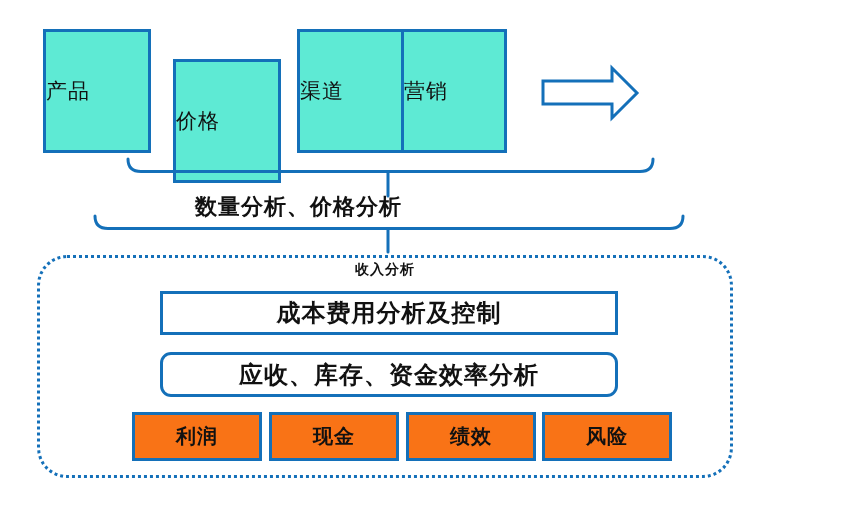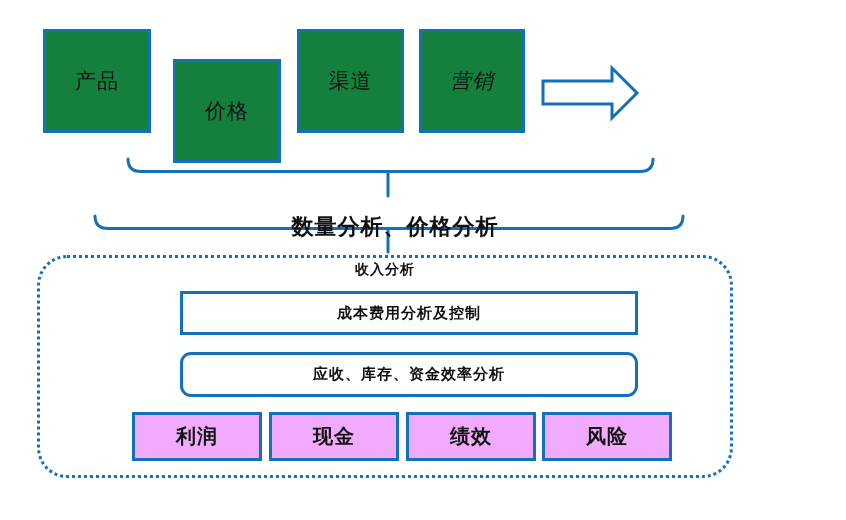--- a/index.html
+++ b/index.html
@@ -9,74 +9,73 @@
     width: 846px;
     height: 520px;
     background: #fff;
     font-family: "DejaVu Serif", "Liberation Serif", serif;
     color: var(--ink);
     overflow: hidden;
   }
   .abs { position: absolute; box-sizing: border-box; }
   .flow-box {
     top: 29px;
-    height: 104px;
+    height: 124px;
     border: 3px solid var(--accent);
-    background: #15803d;
+    background: #5eead4;
     display: flex;
     align-items: center;
-    justify-content: center;
+    justify-content: flex-start;
     font-size: 21px;
     letter-spacing: 1px;
   }
   .svg-layer {
     position: absolute;
     left: 0; top: 0;
     width: 846px; height: 520px;
     pointer-events: none;
   }
   .brace-label {
     left: 195px; top: 192px; width: 400px;
-    text-align: center;
+    text-align: left;
     font-size: 22px;
     font-weight: bold;
     letter-spacing: 1px;
-    margin-top: 20px;
   }
   .revenue-group {
     left: 37px; top: 255px;
     width: 696px; height: 223px;
     border: 3px dotted var(--accent);
     border-radius: 30px;
     background: #fff;
   }
   .revenue-title {
     left: 37px; top: 261px; width: 696px;
     text-align: center;
     font-size: 14px;
     font-weight: bold;
     letter-spacing: 1px;
   }
   .bar {
-    left: 180px; width: 458px;
+    left: 160px; width: 458px;
     border: 3px solid var(--accent);
     background: #fff;
     display: flex;
     align-items: center;
     justify-content: center;
-    font-size: 15px;
+    font-size: 24px;
     font-weight: bold;
     letter-spacing: 1px;
   }
   .bar-cost { top: 291px; height: 44px; }
   .bar-eff  { top: 352px; height: 45px; border-radius: 11px; }
   .chip {
     top: 412px; height: 49px; width: 130px;
     border: 3px solid var(--accent);
-    background: #f0abfc;
+    background: #f97316;
     display: flex;
     align-items: center;
     justify-content: center;
     font-size: 20px;
     font-weight: bold;
     letter-spacing: 1px;
   }
 </style>
 </head>
 <body>
@@ -85,21 +84,21 @@
 
   <div class="abs flow-box" style="left:43px;  width:108px;">
     <span>产品</span>
   </div>
   <div class="abs flow-box" style="left:173px; width:108px;margin-top:30px;">
     <span>价格</span>
   </div>
   <div class="abs flow-box" style="left:297px; width:107px;">
     <span>渠道</span>
   </div>
-  <div class="abs flow-box" style="left:419px; width:106px;font-style:italic;">
+  <div class="abs flow-box" style="left:401px; width:106px;">
     <span>营销</span>
   </div>
 
   <svg class="svg-layer" viewBox="0 0 846 520">
 
     <path d="M543,81 H612 V68 L637,93 L612,118 V104 H543 Z" fill="#ffffff" stroke="var(--accent)" stroke-width="3" stroke-linejoin="miter"></path>
 
     <path d="M128,159 Q128,171.5 141,171.5 H640 Q653,171.5 653,159" fill="none" stroke="var(--accent)" stroke-width="3" stroke-linecap="round"></path>
     <path d="M388,171.5 V196" fill="none" stroke="var(--accent)" stroke-width="3" stroke-linecap="round"></path>
 

